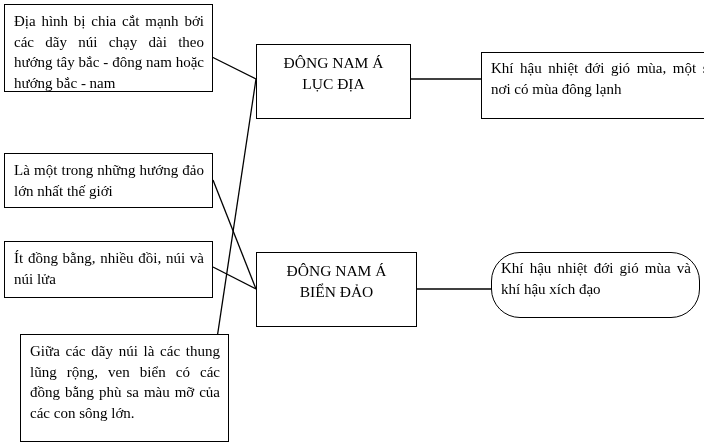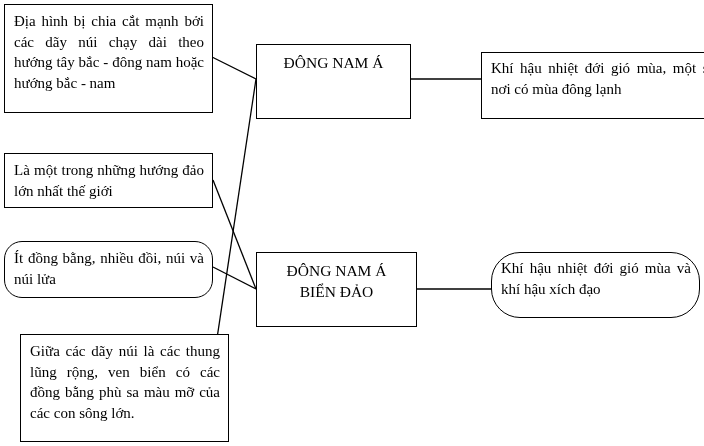--- a/index.html
+++ b/index.html
@@ -17,39 +17,40 @@
 
 <svg class="connectors" width="704" height="446">
   <line x1="212" y1="57" x2="256" y2="79" stroke="#000" stroke-width="1.3"></line>
   <line x1="256" y1="79" x2="213" y2="365" stroke="#000" stroke-width="1.3"></line>
   <line x1="213" y1="180" x2="256" y2="289" stroke="#000" stroke-width="1.3"></line>
   <line x1="213" y1="267" x2="256" y2="289" stroke="#000" stroke-width="1.3"></line>
   <line x1="410" y1="79" x2="481" y2="79" stroke="#000" stroke-width="1.3"></line>
   <line x1="416" y1="289" x2="491" y2="289" stroke="#000" stroke-width="1.3"></line>
 </svg>
 
-<div class="box left" style="left:4px; top:4px; width:209px; height:109px;">
+<div class="box left" style="left:4px; top:4px; width:209px; height:88px;">
   <div class="txt">Địa hình bị chia cắt mạnh bởi các dãy núi chạy dài theo hướng tây bắc - đông nam hoặc hướng bắc - nam</div>
 </div>
 
 <div class="box left" style="left:4px; top:153px; width:209px; height:55px;">
   <div class="txt">Là một trong những hướng đảo lớn nhất thế giới</div>
 </div>
 
-<div class="box left" style="left:4px; top:241px; width:209px; height:57px;border-radius:18px;">
+<div class="box left" style="left:4px; top:241px; width:209px; height:57px;">
   <div class="txt">Ít đồng bằng, nhiều đồi, núi và núi lửa</div>
 </div>
 
 <div class="box left" style="left:20px; top:334px; width:209px; height:108px;">
   <div class="txt">Giữa các dãy núi là các thung lũng rộng, ven biển có các đồng bằng phù sa màu mỡ của các con sông lớn.</div>
 </div>
 
 <div class="box center" style="left:256px; top:44px; width:155px; height:75px;">
   <div class="txt">
     <div>ĐÔNG NAM Á</div>
+    <div>LỤC ĐỊA</div>
   </div>
 </div>
 
 <div class="box center" style="left:256px; top:252px; width:161px; height:75px;">
   <div class="txt">
     <div>ĐÔNG NAM Á</div>
     <div>BIỂN ĐẢO</div>
   </div>
 </div>
 

